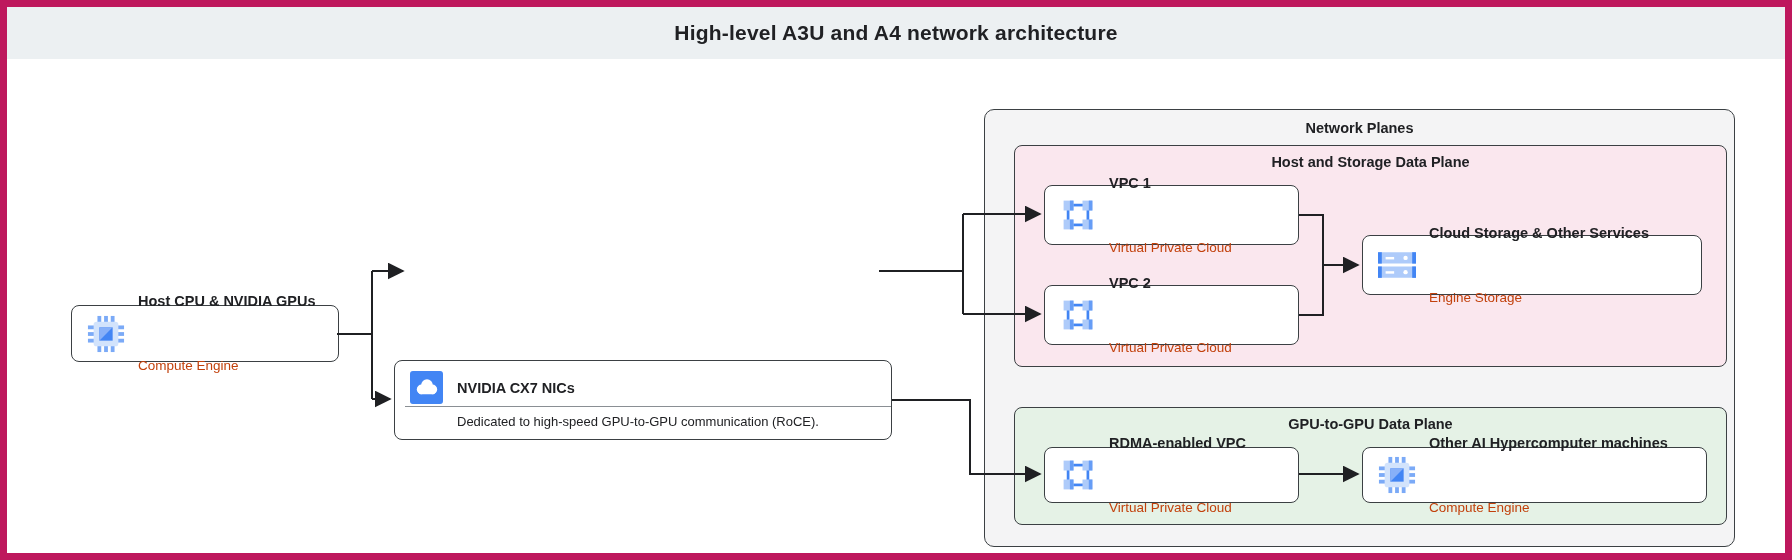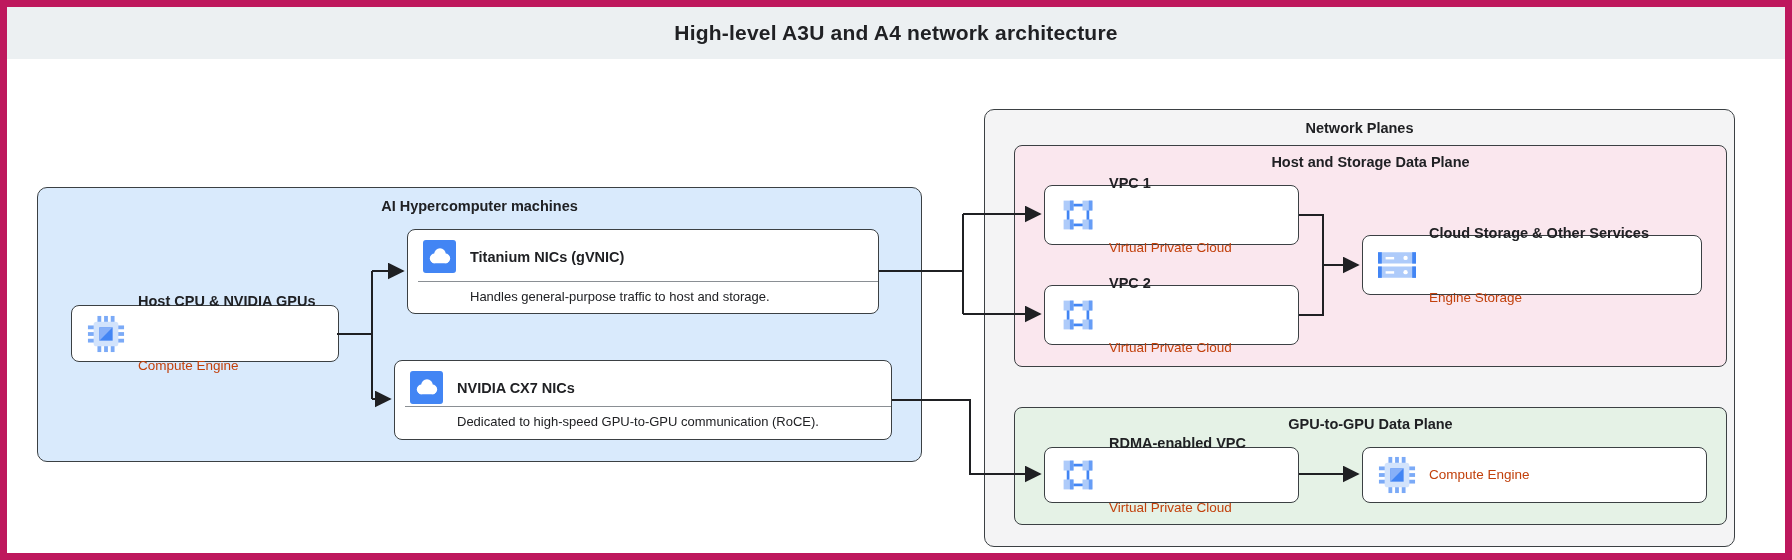--- a/index.html
+++ b/index.html
@@ -35,23 +35,20 @@
 </style>
 </head>
 <body>
 
 <div class="page">
 
   <div class="header">
     <h1>High-level A3U and A4 network architecture</h1>
   </div>
 
-  <div class="group g-blue" style="left:30px;top:180px;width:885px;height:275px;">
-    <div class="group-title">AI Hypercomputer machines</div>
-  </div>
 
   <div class="group g-gray" style="left:977px;top:102px;width:751px;height:438px;">
     <div class="group-title">Network Planes</div>
   </div>
 
   <div class="group g-pink" style="left:1007px;top:138px;width:713px;height:222px;">
     <div class="group-title" style="padding-top:8px;">Host and Storage Data Plane</div>
   </div>
 
   <div class="group g-green" style="left:1007px;top:400px;width:713px;height:118px;">
@@ -77,36 +74,20 @@
       <rect x="7" y="7" width="26" height="26" rx="3" fill="#d2e3fc"></rect>
       <rect x="13" y="13" width="14" height="14" fill="#4285f4"></rect>
       <polygon points="13,13 27,13 13,27" fill="#87b0f8"></polygon>
     </svg>
     <div class="txt">
       <span class="t">Host CPU &amp; NVIDIA GPUs</span>
       <span class="s">Compute Engine</span>
     </div>
   </div>
 
-  <div class="card nic" style="left:400px;top:222px;width:472px;height:85px;">
-    <div class="head">
-      <svg class="icon" width="33" height="33" viewBox="0 0 34 34">
-        <rect x="0" y="0" width="34" height="34" rx="3" fill="#4285f4"></rect>
-        <g fill="#ffffff">
-          <circle cx="12" cy="19" r="5"></circle>
-            <circle cx="17.5" cy="14.5" r="6"></circle>
-            <circle cx="23" cy="19" r="5"></circle>
-          <rect x="8.5" y="17" width="18" height="7" rx="3.5"></rect>
-        </g>
-      </svg>
-      <span class="t">Titanium NICs (gVNIC)</span>
-    </div>
-    <div class="divider" style="top:51px;"></div>
-    <div class="desc" style="top:59px;">Handles general-purpose traffic to host and storage.</div>
-  </div>
 
   <div class="card nic" style="left:387px;top:353px;width:498px;height:80px;">
     <div class="head">
       <svg class="icon" width="33" height="33" viewBox="0 0 34 34">
         <rect x="0" y="0" width="34" height="34" rx="3" fill="#4285f4"></rect>
         <g fill="#ffffff">
           <circle cx="12" cy="19" r="5"></circle>
             <circle cx="17.5" cy="14.5" r="6"></circle>
             <circle cx="23" cy="19" r="5"></circle>
           <rect x="8.5" y="17" width="18" height="7" rx="3.5"></rect>
@@ -213,20 +194,21 @@
           <rect x="1" y="25" width="7" height="4"></rect>
         <rect x="32" y="11" width="7" height="4"></rect>
           <rect x="32" y="18" width="7" height="4"></rect>
           <rect x="32" y="25" width="7" height="4"></rect>
       </g>
       <rect x="7" y="7" width="26" height="26" rx="3" fill="#d2e3fc"></rect>
       <rect x="13" y="13" width="14" height="14" fill="#4285f4"></rect>
       <polygon points="13,13 27,13 13,27" fill="#87b0f8"></polygon>
     </svg>
     <div class="txt">
+      <span class="t">Other AI Hypercomputer machines</span>
       <span class="s">Compute Engine</span>
     </div>
   </div>
 
   <svg class="connectors" width="1792" height="560" viewBox="0 0 1792 560">
     <defs>
       <marker id="arrow" viewBox="0 0 10 10" refX="9" refY="5" markerWidth="8.5" markerHeight="8.5" orient="auto">
         <path d="M0 0 L10 5 L0 10 z" fill="#1f2023"></path>
       </marker>
     </defs>

